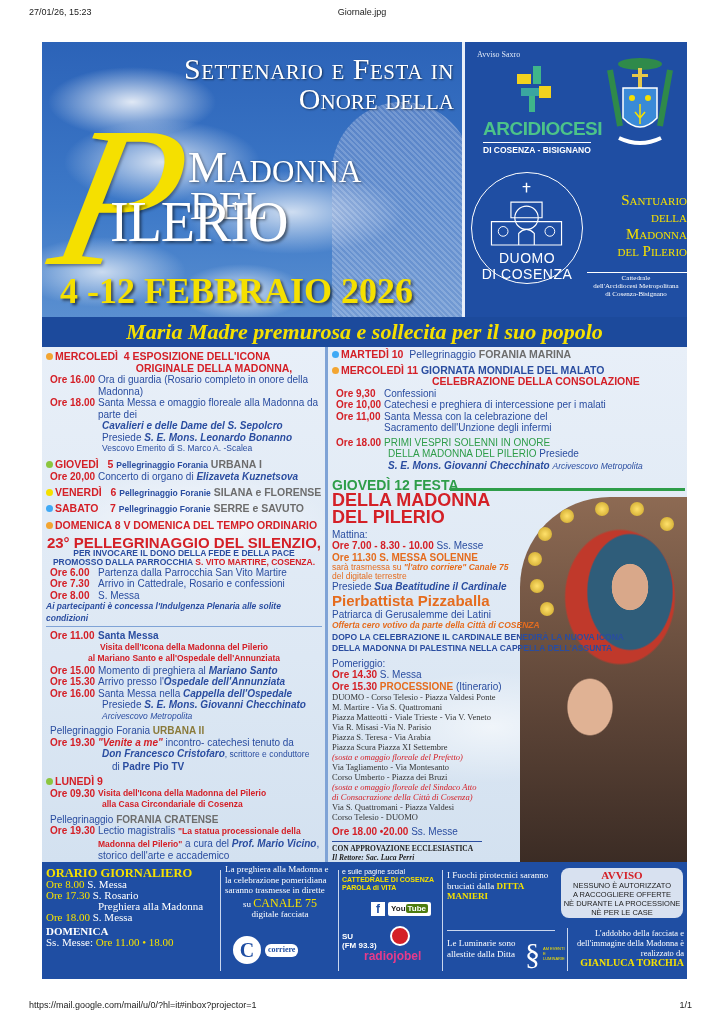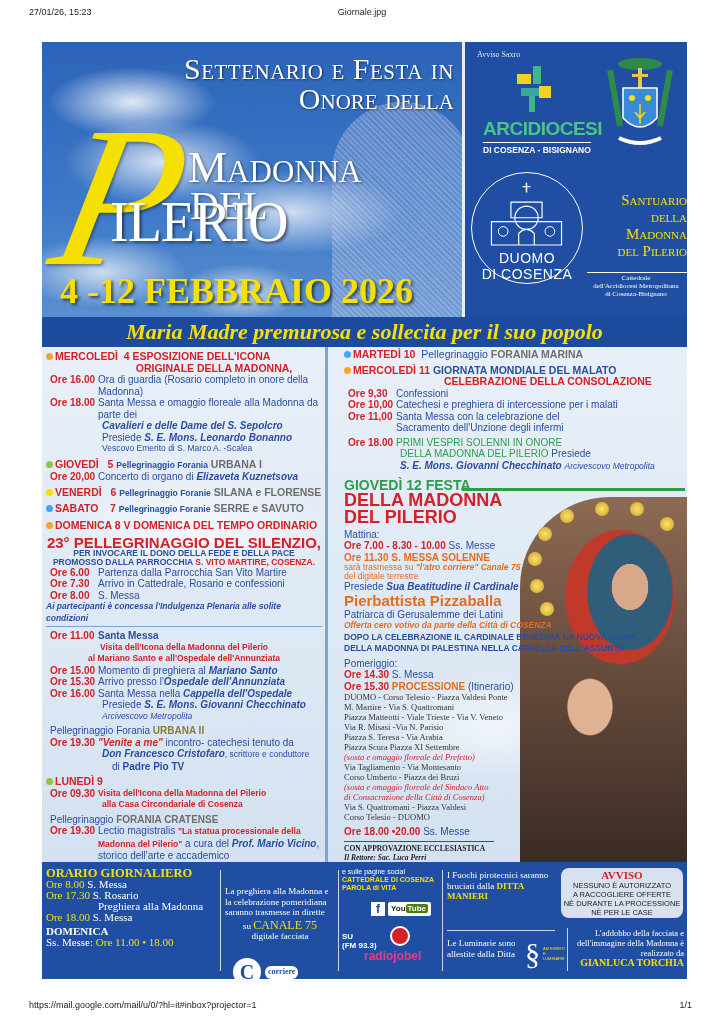--- a/index.html
+++ b/index.html
@@ -53,21 +53,21 @@
 
   
   .body { position: absolute; left: 0; top: 305px; width: 645px; height: 515px;
     background:
       radial-gradient(ellipse 200px 80px at 150px 180px, rgba(255,255,255,0.7), rgba(255,255,255,0) 70%),
       radial-gradient(ellipse 180px 80px at 450px 380px, rgba(255,255,255,0.6), rgba(255,255,255,0) 70%),
       linear-gradient(180deg, #e8eff8 0%, #dde8f4 60%, #d3e1f0 100%);
   }
   .col { position: absolute; top: 0; font-size: 10px; line-height: 11.5px; color: #2a4da0; }
   .col-left { left: 4px; width: 276px; }
-  .col-right { left: 283px; width: 360px; border-left: 3px solid #7fa3d6; padding-left: 16px; height: 606px; }
+  .col-right { left: 283px; width: 360px; border-left: 3px solid #7fa3d6; padding-left: 4px; height: 606px; }
 
   .day { margin-top: 4px; white-space: nowrap; font-weight: bold; font-size: 10.5px; }
   .dot { display: inline-block; width: 7px; height: 7px; border-radius: 50%; margin-right: 2px; vertical-align: 0px; }
   .dayname { color: #d42027; }
   .grey { color: #6d6d6d; font-weight: bold; }
   .red { color: #d42027; }
   .blue { color: #2a4da0; }
   .green { color: #2e9d49; }
   .orange { color: #e56c1e; }
   .bi { font-style: italic; font-weight: bold; }
@@ -96,21 +96,21 @@
   .halo-dot { position: absolute; width: 14px; height: 14px; border-radius: 50%; background: radial-gradient(circle, #ffe16b, #c9a227); }
 
   .approv { font-family: "Liberation Serif", serif; font-size: 7.5px; color: #222; text-align: left; line-height: 9px; border-top: 1px solid #2a4da0; margin-top: 3px; padding-top: 2px; width: 150px; font-weight: bold; }
 
   
   .footer { position: absolute; left: 0; top: 820px; width: 645px; height: 117px; background: #1f4ea3; color: #fff; }
   .footer .sep { position: absolute; top: 8px; bottom: 8px; border-left: 1px solid #c9d6ee; }
   .f-orario { position: absolute; left: 4px; top: 6px; width: 172px; font-family: "Liberation Serif", serif; font-size: 11px; line-height: 11px; }
   .f-orario .h { color: #f5e000; font-weight: bold; font-size: 12.5px; }
   .f-orario .o { color: #f5e000; }
-  .f-tv { position: absolute; left: 183px; top: 24px; width: 110px; font-family: "Liberation Serif", serif; font-size: 9px; line-height: 10.5px; }
+  .f-tv { position: absolute; left: 183px; top: 2px; width: 110px; font-family: "Liberation Serif", serif; font-size: 9px; line-height: 10.5px; }
   .f-tv .ch { color: #f5e000; font-weight: normal; font-size: 12px; }
   .c-logo { position: absolute; left: 8px; top: 72px; width: 28px; height: 28px; border-radius: 50%; background: #fff; color: #1f4ea3; font-weight: bold; font-size: 20px; text-align: center; line-height: 28px; }
   .c-text { position: absolute; left: 40px; top: 80px; font-size: 8px; font-weight: bold; color: #1f4ea3; background: #fff; padding: 1px 3px; border-radius: 6px; }
   .f-social { position: absolute; left: 300px; top: 6px; width: 100px; font-size: 7px; line-height: 8px; }
   .f-social .y { color: #f5e000; font-weight: bold; }
   .fb { position: absolute; left: 29px; top: 34px; width: 14px; height: 14px; background: #fff; color: #1f4ea3; font-weight: bold; text-align: center; font-size: 12px; line-height: 15px; }
   .yt { position: absolute; left: 46px; top: 34px; height: 14px; padding: 0 3px; background: #fff; color: #222; font-size: 8px; font-weight: bold; line-height: 14px; border-radius: 2px; }
   .yt span { background: #4d7c0f; color: #fff; padding: 0 2px; border-radius: 2px; }
   .su { position: absolute; left: 0; top: 64px; font-weight: bold; font-size: 8px; line-height: 9px; }
   .radio-ic { position: absolute; left: 48px; top: 58px; width: 20px; height: 20px; border-radius: 50%; background: #d42027; border: 2px solid #fff; }

